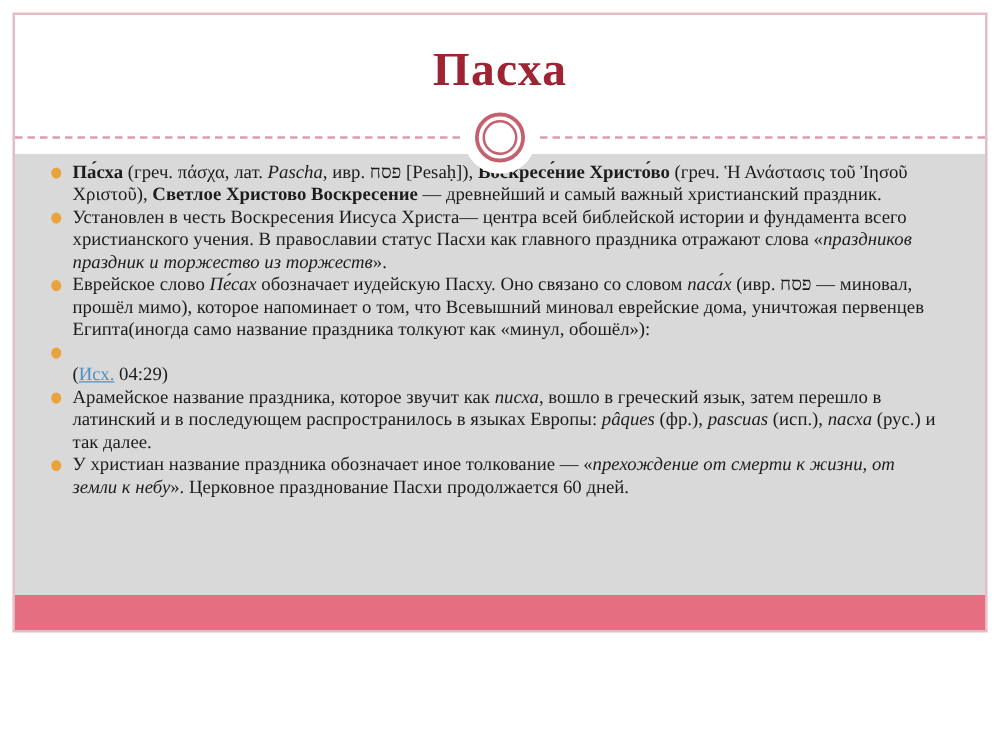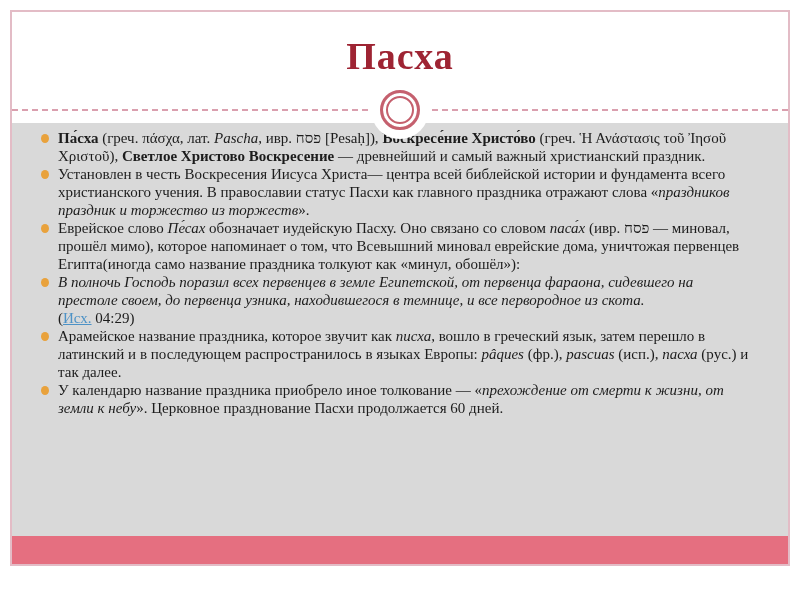--- a/index.html
+++ b/index.html
@@ -11,21 +11,21 @@
     --bullet-gold:#e9a23c;
     --link-blue:#4d92c6;
     --ring-red:#c5606e;
     --text:#1c1c1c;
   }
   *{margin:0;padding:0;box-sizing:border-box;}
   html,body{width:800px;height:600px;background:#ffffff;overflow:hidden;}
   body{font-family:"Liberation Serif","DejaVu Serif",serif;color:var(--text);}
 
   .slide-frame{
-    position:absolute;left:10px;top:10px;width:780px;height:556px;
+    position:absolute;left:10px;top:10px;width:780px;height:496px;
     border:2px solid var(--frame-border);
     background:#ffffff;
     display:flex;flex-direction:column;
   }
 
   .slide-header{position:relative;height:111px;background:#ffffff;flex:0 0 auto;}
   .slide-title{
     text-align:center;padding-top:22px;
     font-size:38px;font-weight:bold;color:var(--title-red);
     letter-spacing:1px;
@@ -78,21 +78,21 @@
     <div class="ornament-halo">
       <div class="ornament-ring"></div>
     </div>
   </div>
 
   <div class="slide-content">
     <ul class="bullet-list">
         <li><span style="font-weight: bold;">Па́сха</span><span> (греч. πάσχα, лат. </span><span style="font-style: italic;">Pascha</span><span>, ивр. פסח [Pesaḥ]), </span><span style="font-weight: bold;">Воскресе́ние Христо́во</span><span> (греч. Ἡ Ανάστασις τοῦ Ἰησοῦ Χριστοῦ), </span><span style="font-weight: bold;">Светлое Христово Воскресение</span><span> — древнейший и самый важный христианский праздник.</span></li>
         <li><span>Установлен в честь Воскресения Иисуса Христа— центра всей библейской истории и фундамента всего христианского учения. В православии статус Пасхи как главного праздника отражают слова «</span><span style="font-style: italic;">праздников праздник и торжество из торжеств</span><span>».</span></li>
         <li><span>Еврейское слово </span><span style="font-style: italic;">Пе́сах</span><span> обозначает иудейскую Пасху. Оно связано со словом </span><span style="font-style: italic;">паса́х</span><span> (ивр. פסח — миновал, прошёл мимо), которое напоминает о том, что Всевышний миновал еврейские дома, уничтожая первенцев Египта(иногда само название праздника толкуют как «минул, обошёл»):</span></li>
-        <li><span style="font-style: italic;">В полночь Господь поразил всех первенцев в земле Египетской, от первенца фараона, сидевшего на престоле своем, до первенца узника, находившегося в темнице, и все первородное из скота.</span><br><span>(</span><a href="#" class="link">Исх.</a><span> 04:29)</span></li>
+        <li><br><span>(</span><a href="#" class="link">Исх.</a><span> 04:29)</span></li>
         <li><span>Арамейское название праздника, которое звучит как </span><span style="font-style: italic;">писха</span><span>, вошло в греческий язык, затем перешло в латинский и в последующем распространилось в языках Европы: </span><span style="font-style: italic;">pâques</span><span> (фр.), </span><span style="font-style: italic;">pascuas</span><span> (исп.), </span><span style="font-style: italic;">пасха</span><span> (рус.) и так далее.</span></li>
-        <li><span>У календарю название праздника приобрело иное толкование — «</span><span style="font-style: italic;">прехождение от смерти к жизни, от земли к небу</span><span>». Церковное празднование Пасхи продолжается 60 дней.</span></li>
+        <li><span>У христиан название праздника обозначает иное толкование — «</span><span style="font-style: italic;">прехождение от смерти к жизни, от земли к небу</span><span>». Церковное празднование Пасхи продолжается 60 дней.</span></li>
       </ul>
   </div>
 
   <div class="slide-footer-band"></div>
 
 </div>
 
 </body></html>

